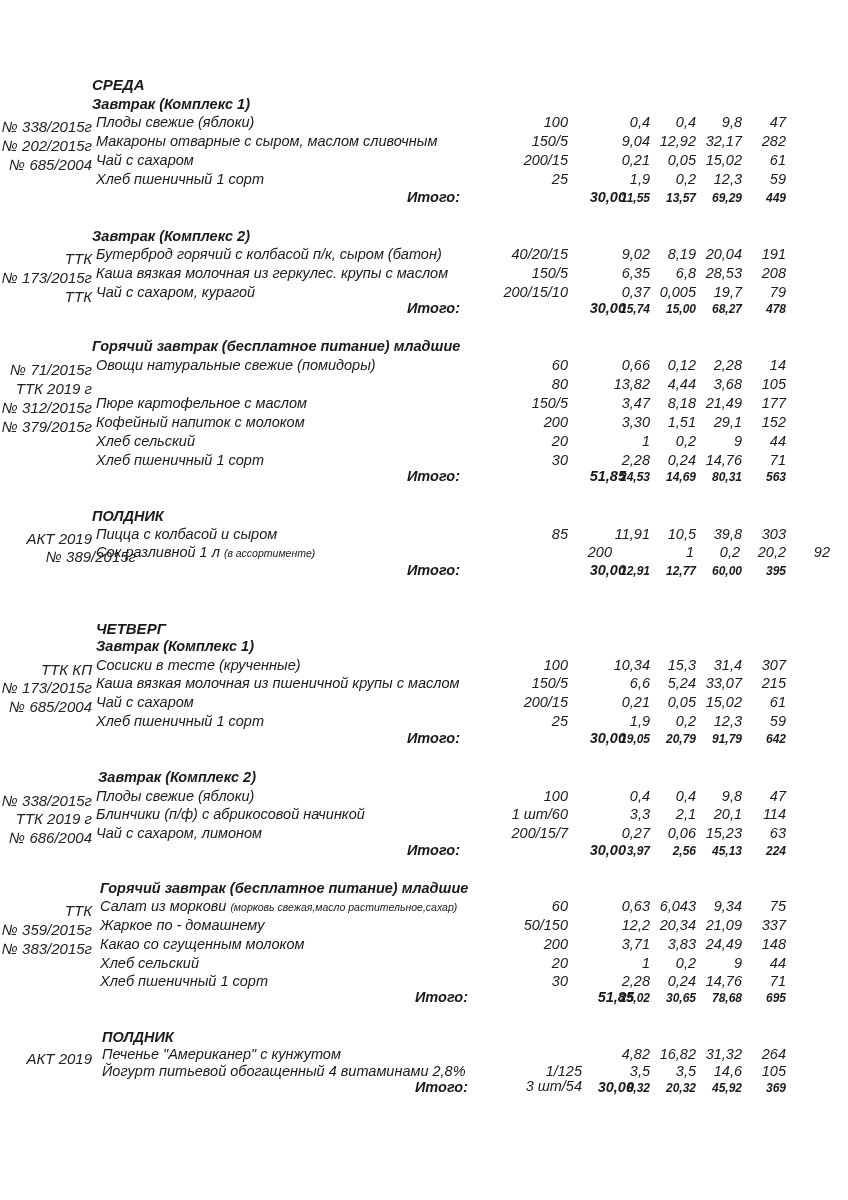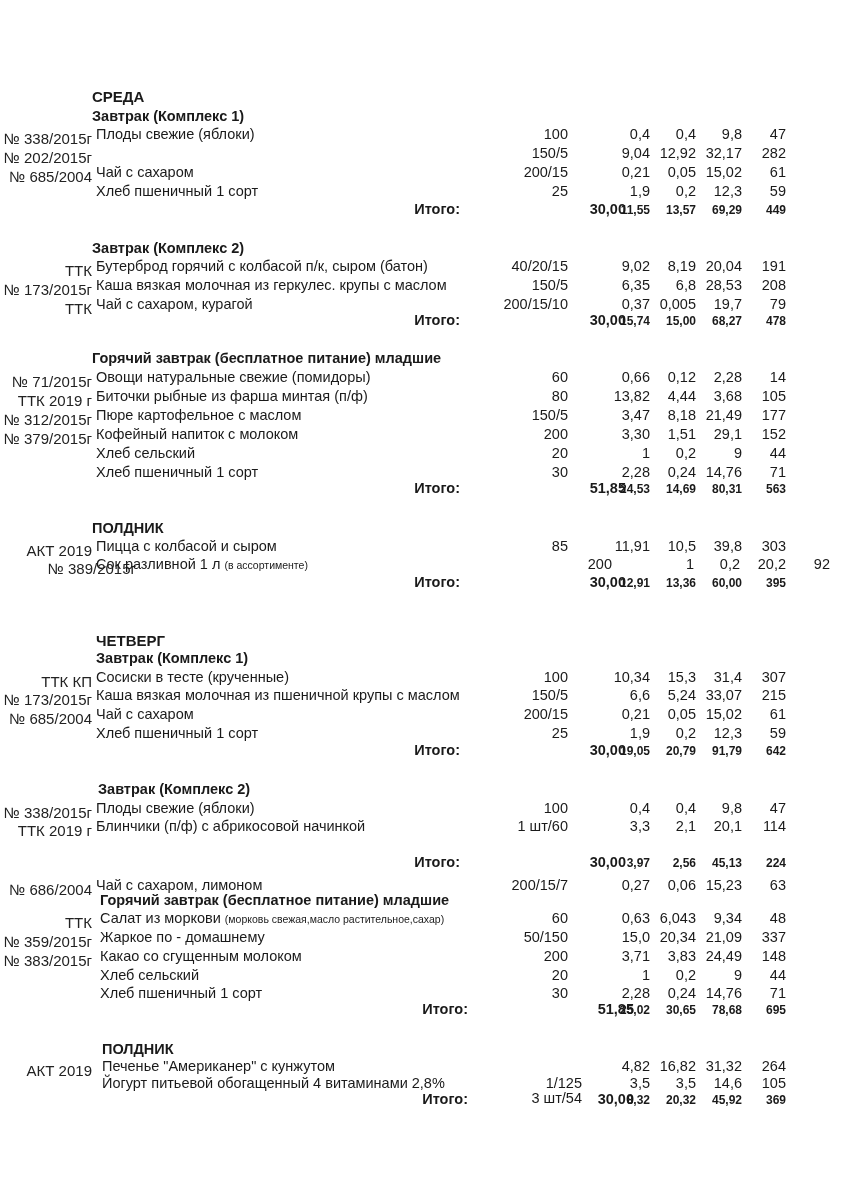--- a/index.html
+++ b/index.html
@@ -4,21 +4,21 @@
   <style>
     html, body { margin: 0; padding: 0; }
     body {
       width: 848px; height: 1200px;
       background: #ffffff;
       font-family: "Liberation Sans", sans-serif;
       color: #1a1a1a;
       position: relative;
       overflow: hidden;
     }
-    .page { position: absolute; left: 0; top: 12px; width: 848px; height: 1042px; }
+    .page { position: absolute; left: 0; top: 0; width: 848px; height: 1042px; font-style: italic; }
     .day-title {
       position: absolute; font-weight: bold; font-size: 15px; left: 92px;
     }
     .meal-title {
       position: absolute; font-weight: bold; font-size: 14.5px; left: 92px;
     }
     .row {
       position: absolute; left: 0; width: 848px; height: 19px; font-size: 14.5px;
     }
     .row .code {
@@ -57,20 +57,21 @@
     <span class="code">№ 338/2015г</span>
     <span class="name">Плоды свежие (яблоки)</span>
     <span class="portion">100</span>
     <span class="v v1">0,4</span>
     <span class="v v2">0,4</span>
     <span class="v v3">9,8</span>
     <span class="v v4">47</span>
   </div>
   <div class="row" style="top:133px;">
     <span class="code">№ 202/2015г</span>
+    <span class="name">Макароны отварные с сыром, маслом сливочным</span>
     <span class="portion">150/5</span>
     <span class="v v1">9,04</span>
     <span class="v v2">12,92</span>
     <span class="v v3">32,17</span>
     <span class="v v4">282</span>
   </div>
   <div class="row" style="top:152px;">
     <span class="code">№ 685/2004</span>
     <span class="name">Чай с сахаром</span>
     <span class="portion">200/15</span>
@@ -139,21 +140,20 @@
     <span class="code">№ 71/2015г</span>
     <span class="name">Овощи натуральные свежие (помидоры)</span>
     <span class="portion">60</span>
     <span class="v v1">0,66</span>
     <span class="v v2">0,12</span>
     <span class="v v3">2,28</span>
     <span class="v v4">14</span>
   </div>
   <div class="row" style="top:376px;">
     <span class="code">ТТК 2019 г</span>
-    <span class="name">Биточки рыбные из фарша минтая (п/ф)</span>
     <span class="portion">80</span>
     <span class="v v1">13,82</span>
     <span class="v v2">4,44</span>
     <span class="v v3">3,68</span>
     <span class="v v4">105</span>
   </div>
   <div class="row" style="top:395px;">
     <span class="code">№ 312/2015г</span>
     <span class="name">Пюре картофельное с маслом</span>
     <span class="portion">150/5</span>
@@ -214,21 +214,21 @@
     <span class="portion">200</span>
     <span class="v v1">1</span>
     <span class="v v2">0,2</span>
     <span class="v v3">20,2</span>
     <span class="v v4">92</span>
   </div>
   <div class="row total-row" style="top:562px;">
     <span class="label">Итого:</span>
     <span class="price">30,00</span>
     <span class="v v1">12,91</span>
-    <span class="v v2">13,36</span>
+    <span class="v v2">12,77</span>
     <span class="v v3">60,00</span>
     <span class="v v4">395</span>
   </div>
 
   <div class="day-title" style="top:620px; left:96px;">ЧЕТВЕРГ</div>
 
   <div class="meal-title" style="top:638px; left:96px;">Завтрак (Комплекс 1)</div>
   <div class="row" style="top:657px;">
     <span class="code">ТТК КП</span>
     <span class="name">Сосиски в тесте (крученные)</span>
@@ -286,21 +286,21 @@
   </div>
   <div class="row" style="top:806px;">
     <span class="code">ТТК 2019 г</span>
     <span class="name">Блинчики (п/ф) с абрикосовой начинкой</span>
     <span class="portion">1 шт/60</span>
     <span class="v v1">3,3</span>
     <span class="v v2">2,1</span>
     <span class="v v3">20,1</span>
     <span class="v v4">114</span>
   </div>
-  <div class="row" style="top:825px;margin-top:40px;">
+  <div class="row" style="top:825px;">
     <span class="code">№ 686/2004</span>
     <span class="name">Чай с сахаром, лимоном</span>
     <span class="portion">200/15/7</span>
     <span class="v v1">0,27</span>
     <span class="v v2">0,06</span>
     <span class="v v3">15,23</span>
     <span class="v v4">63</span>
   </div>
   <div class="row total-row" style="top:842px;">
     <span class="label">Итого:</span>
@@ -312,27 +312,27 @@
   </div>
 
   <div class="meal-title" style="top:880px; left:100px;">Горячий завтрак (бесплатное питание) младшие</div>
   <div class="row" style="top:898px;">
     <span class="code">ТТК</span>
     <span class="name" style="left:100px;"><span>Салат из моркови</span> <span class="note">(морковь свежая,масло растительное,сахар)</span></span>
     <span class="portion">60</span>
     <span class="v v1">0,63</span>
     <span class="v v2">6,043</span>
     <span class="v v3">9,34</span>
-    <span class="v v4">48</span>
+    <span class="v v4">75</span>
   </div>
   <div class="row" style="top:917px;">
     <span class="code">№ 359/2015г</span>
     <span class="name" style="left:100px;">Жаркое по - домашнему</span>
     <span class="portion">50/150</span>
-    <span class="v v1">15,0</span>
+    <span class="v v1">12,2</span>
     <span class="v v2">20,34</span>
     <span class="v v3">21,09</span>
     <span class="v v4">337</span>
   </div>
   <div class="row" style="top:936px;">
     <span class="code">№ 383/2015г</span>
     <span class="name" style="left:100px;">Какао со сгущенным молоком</span>
     <span class="portion">200</span>
     <span class="v v1">3,71</span>
     <span class="v v2">3,83</span>

